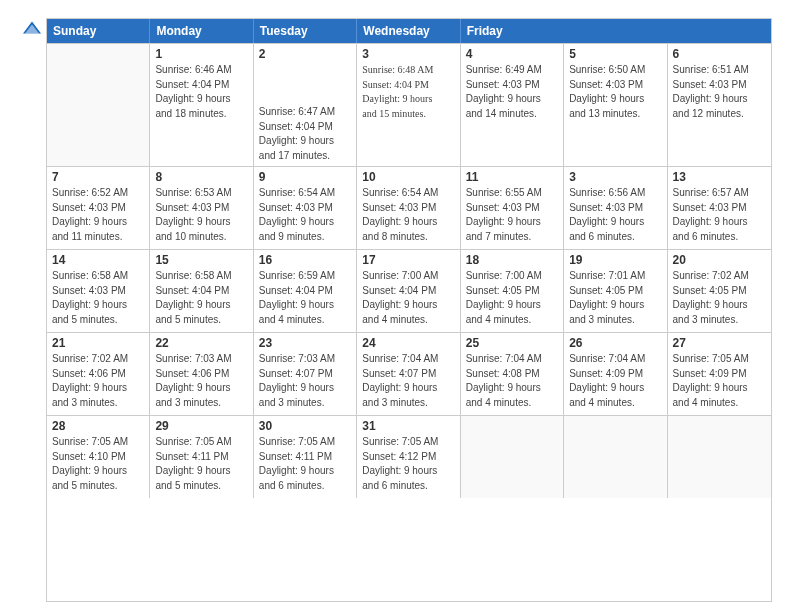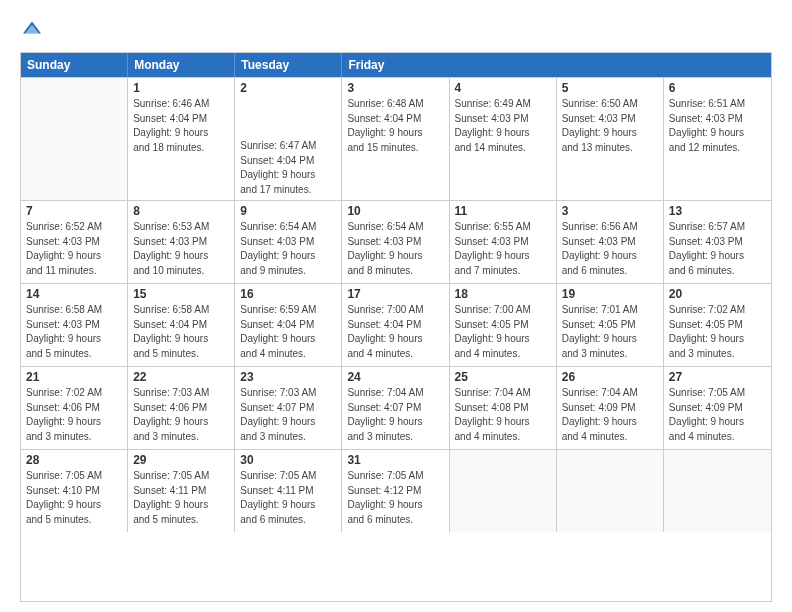--- a/index.html
+++ b/index.html
@@ -8,21 +8,21 @@
       height: 612px;
       background: #fff;
       font-family: Arial, sans-serif;
       overflow: hidden;
     }
     .page {
       width: 792px;
       height: 612px;
       padding: 18px 20px 10px 20px;
       display: flex;
-      flex-direction: column;
+      flex-direction: row;
     }
     .header {
       display: flex;
       justify-content: space-between;
       align-items: flex-start;
       margin-bottom: 10px;
     }
     .logo {
       display: flex;
       align-items: center;
@@ -117,20 +117,21 @@
       <div class="month-title"></div>
       <div class="subtitle"></div>
     </div>
   </div>
 
   <div class="calendar">
     <div class="cal-header">
     <div class="cal-header-cell">Sunday</div>
         <div class="cal-header-cell">Monday</div>
         <div class="cal-header-cell">Tuesday</div>
+        <div class="cal-header-cell">Wednesday</div>
         <div class="cal-header-cell">Friday</div>
       </div>
     <div class="cal-body">
     <div class="cal-row">
           <div class="cal-cell empty"></div>
           <div class="cal-cell">
             <div class="day-num">1</div>
             <div class="day-info" style="white-space: pre-line;">Sunrise: 6:46 AM
 Sunset: 4:04 PM
 Daylight: 9 hours
@@ -138,21 +139,21 @@
           </div>
           <div class="cal-cell">
             <div class="day-num">2</div>
             <div class="day-info" style="white-space: pre-line; margin-top: 44px;">Sunrise: 6:47 AM
 Sunset: 4:04 PM
 Daylight: 9 hours
 and 17 minutes.</div>
           </div>
           <div class="cal-cell">
             <div class="day-num">3</div>
-            <div class="day-info" style="white-space: pre-line;">Sunrise: 6:48 AM
+            <div class="day-info" style="white-space: pre-line; font-family: Liberation Serif, serif;">Sunrise: 6:48 AM
 Sunset: 4:04 PM
 Daylight: 9 hours
 and 15 minutes.</div>
           </div>
           <div class="cal-cell">
             <div class="day-num">4</div>
             <div class="day-info" style="white-space: pre-line;">Sunrise: 6:49 AM
 Sunset: 4:03 PM
 Daylight: 9 hours
 and 14 minutes.</div>

